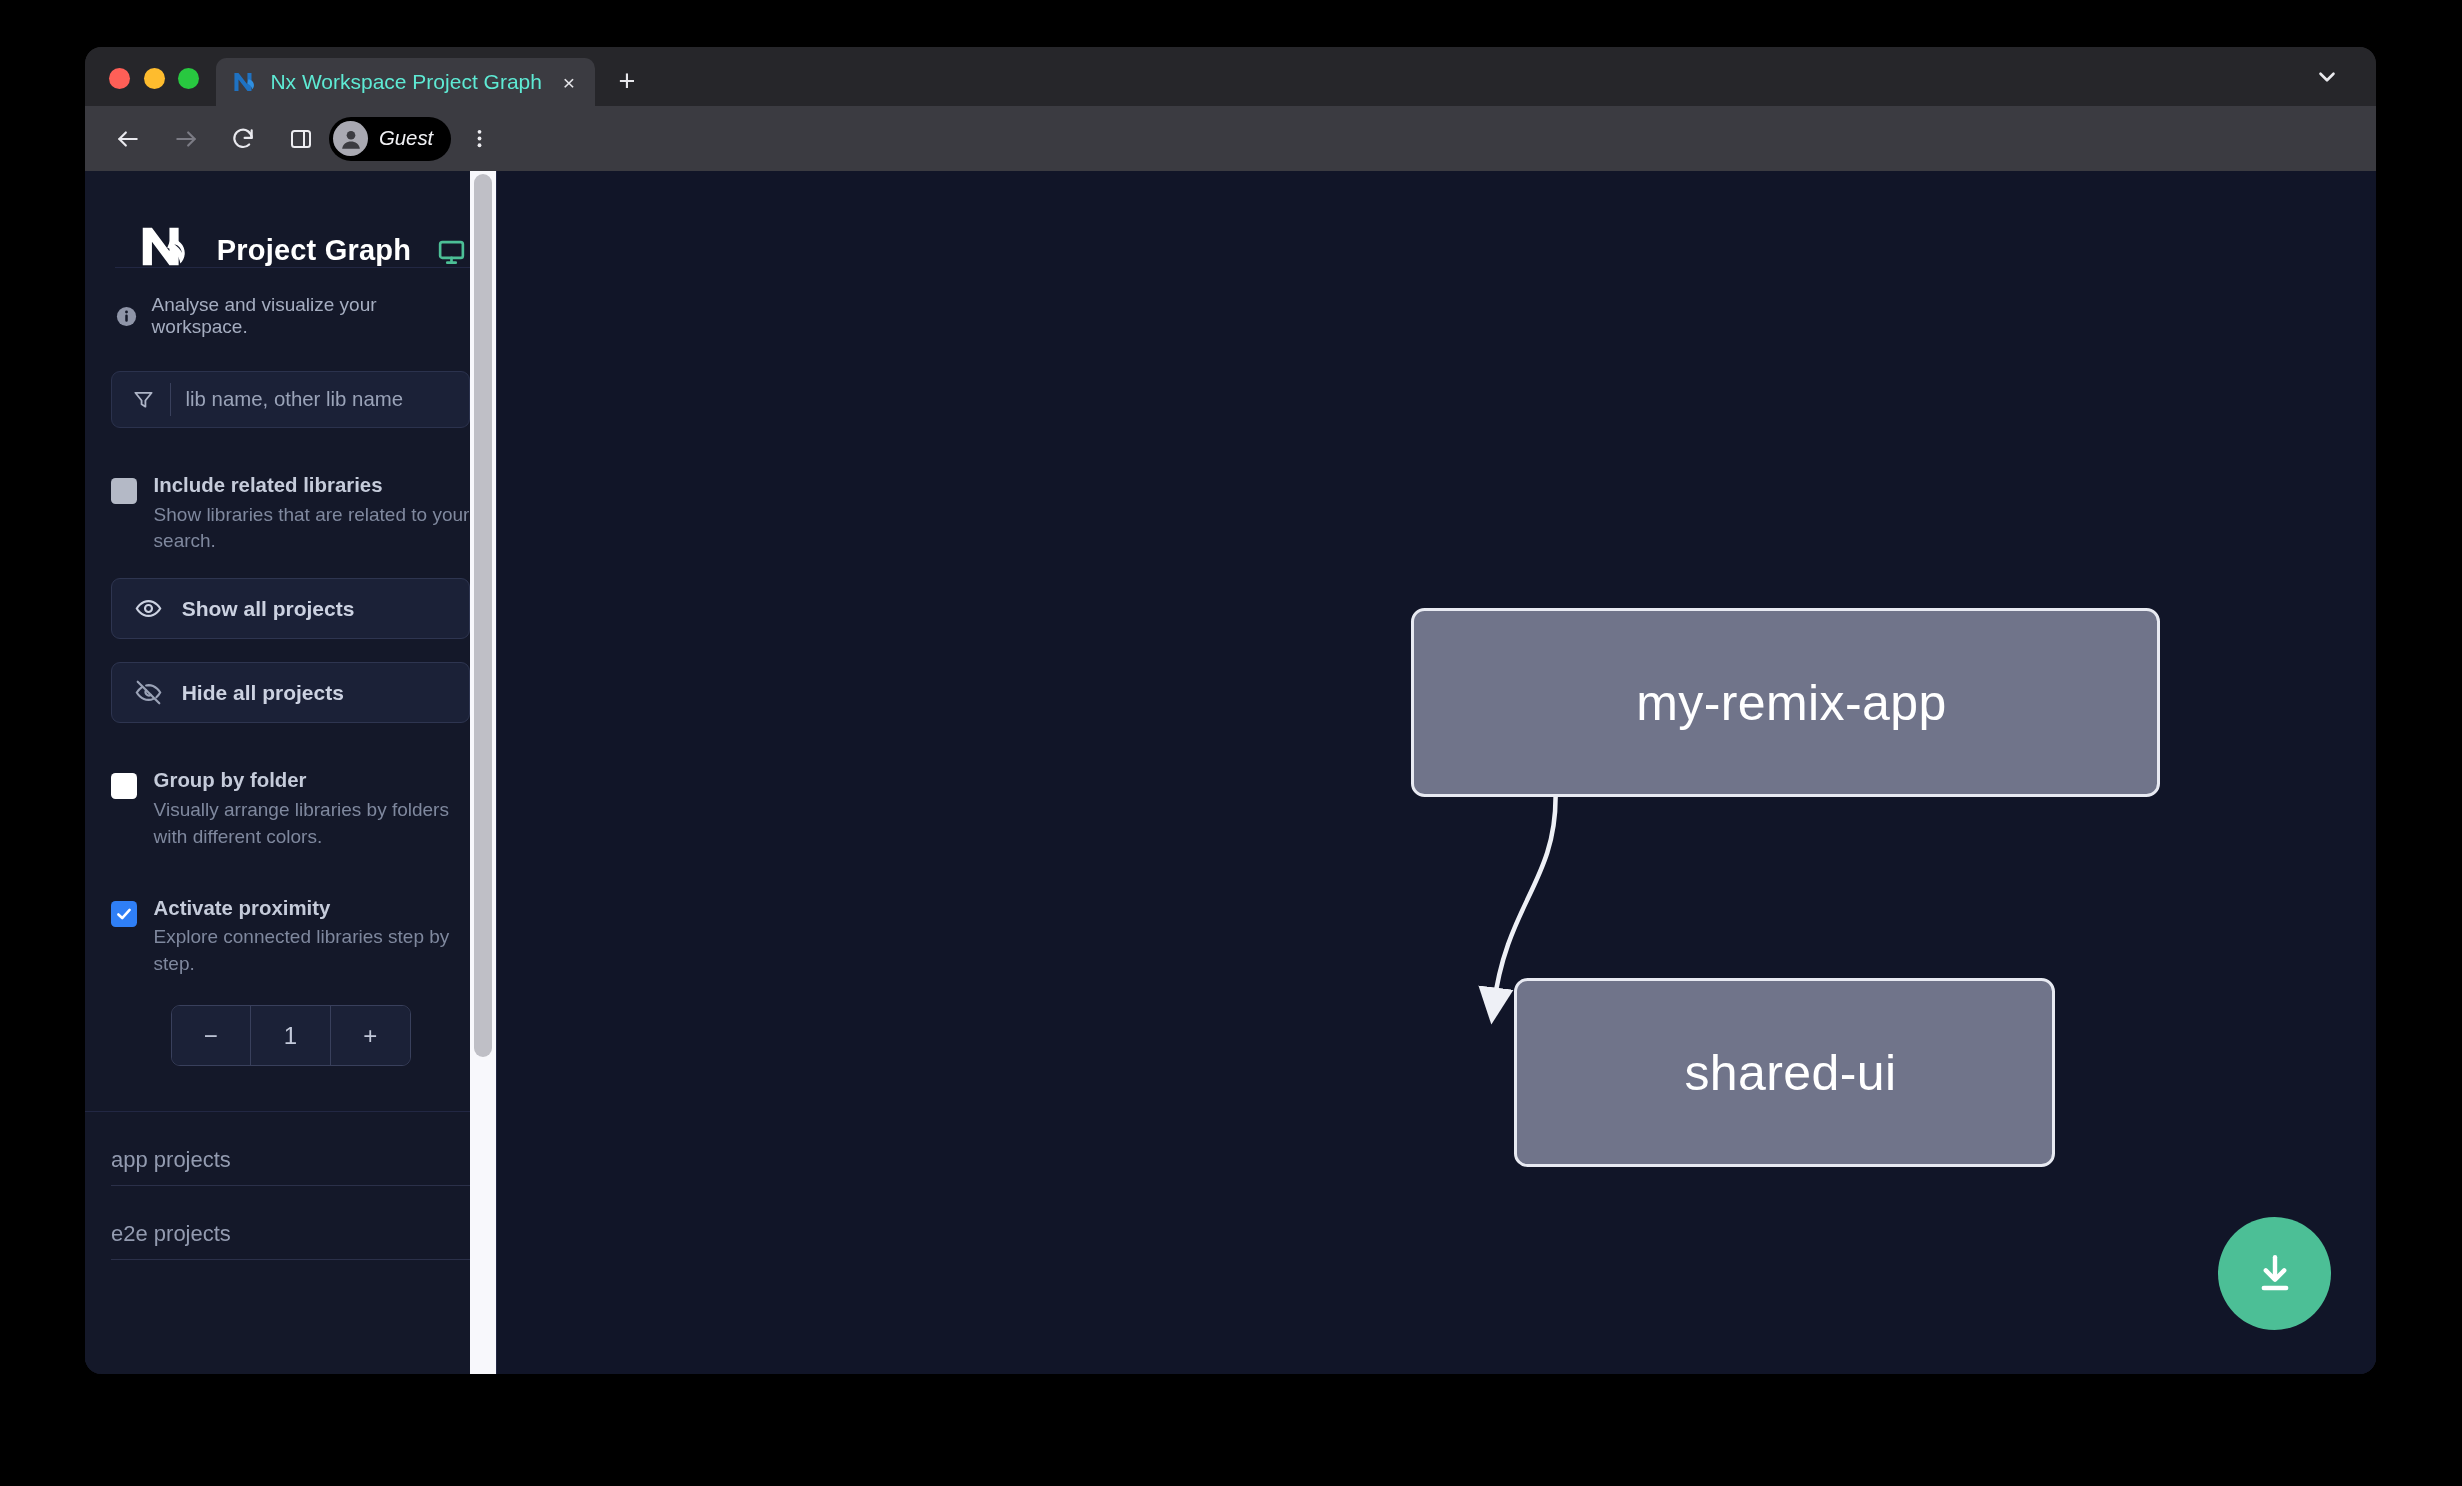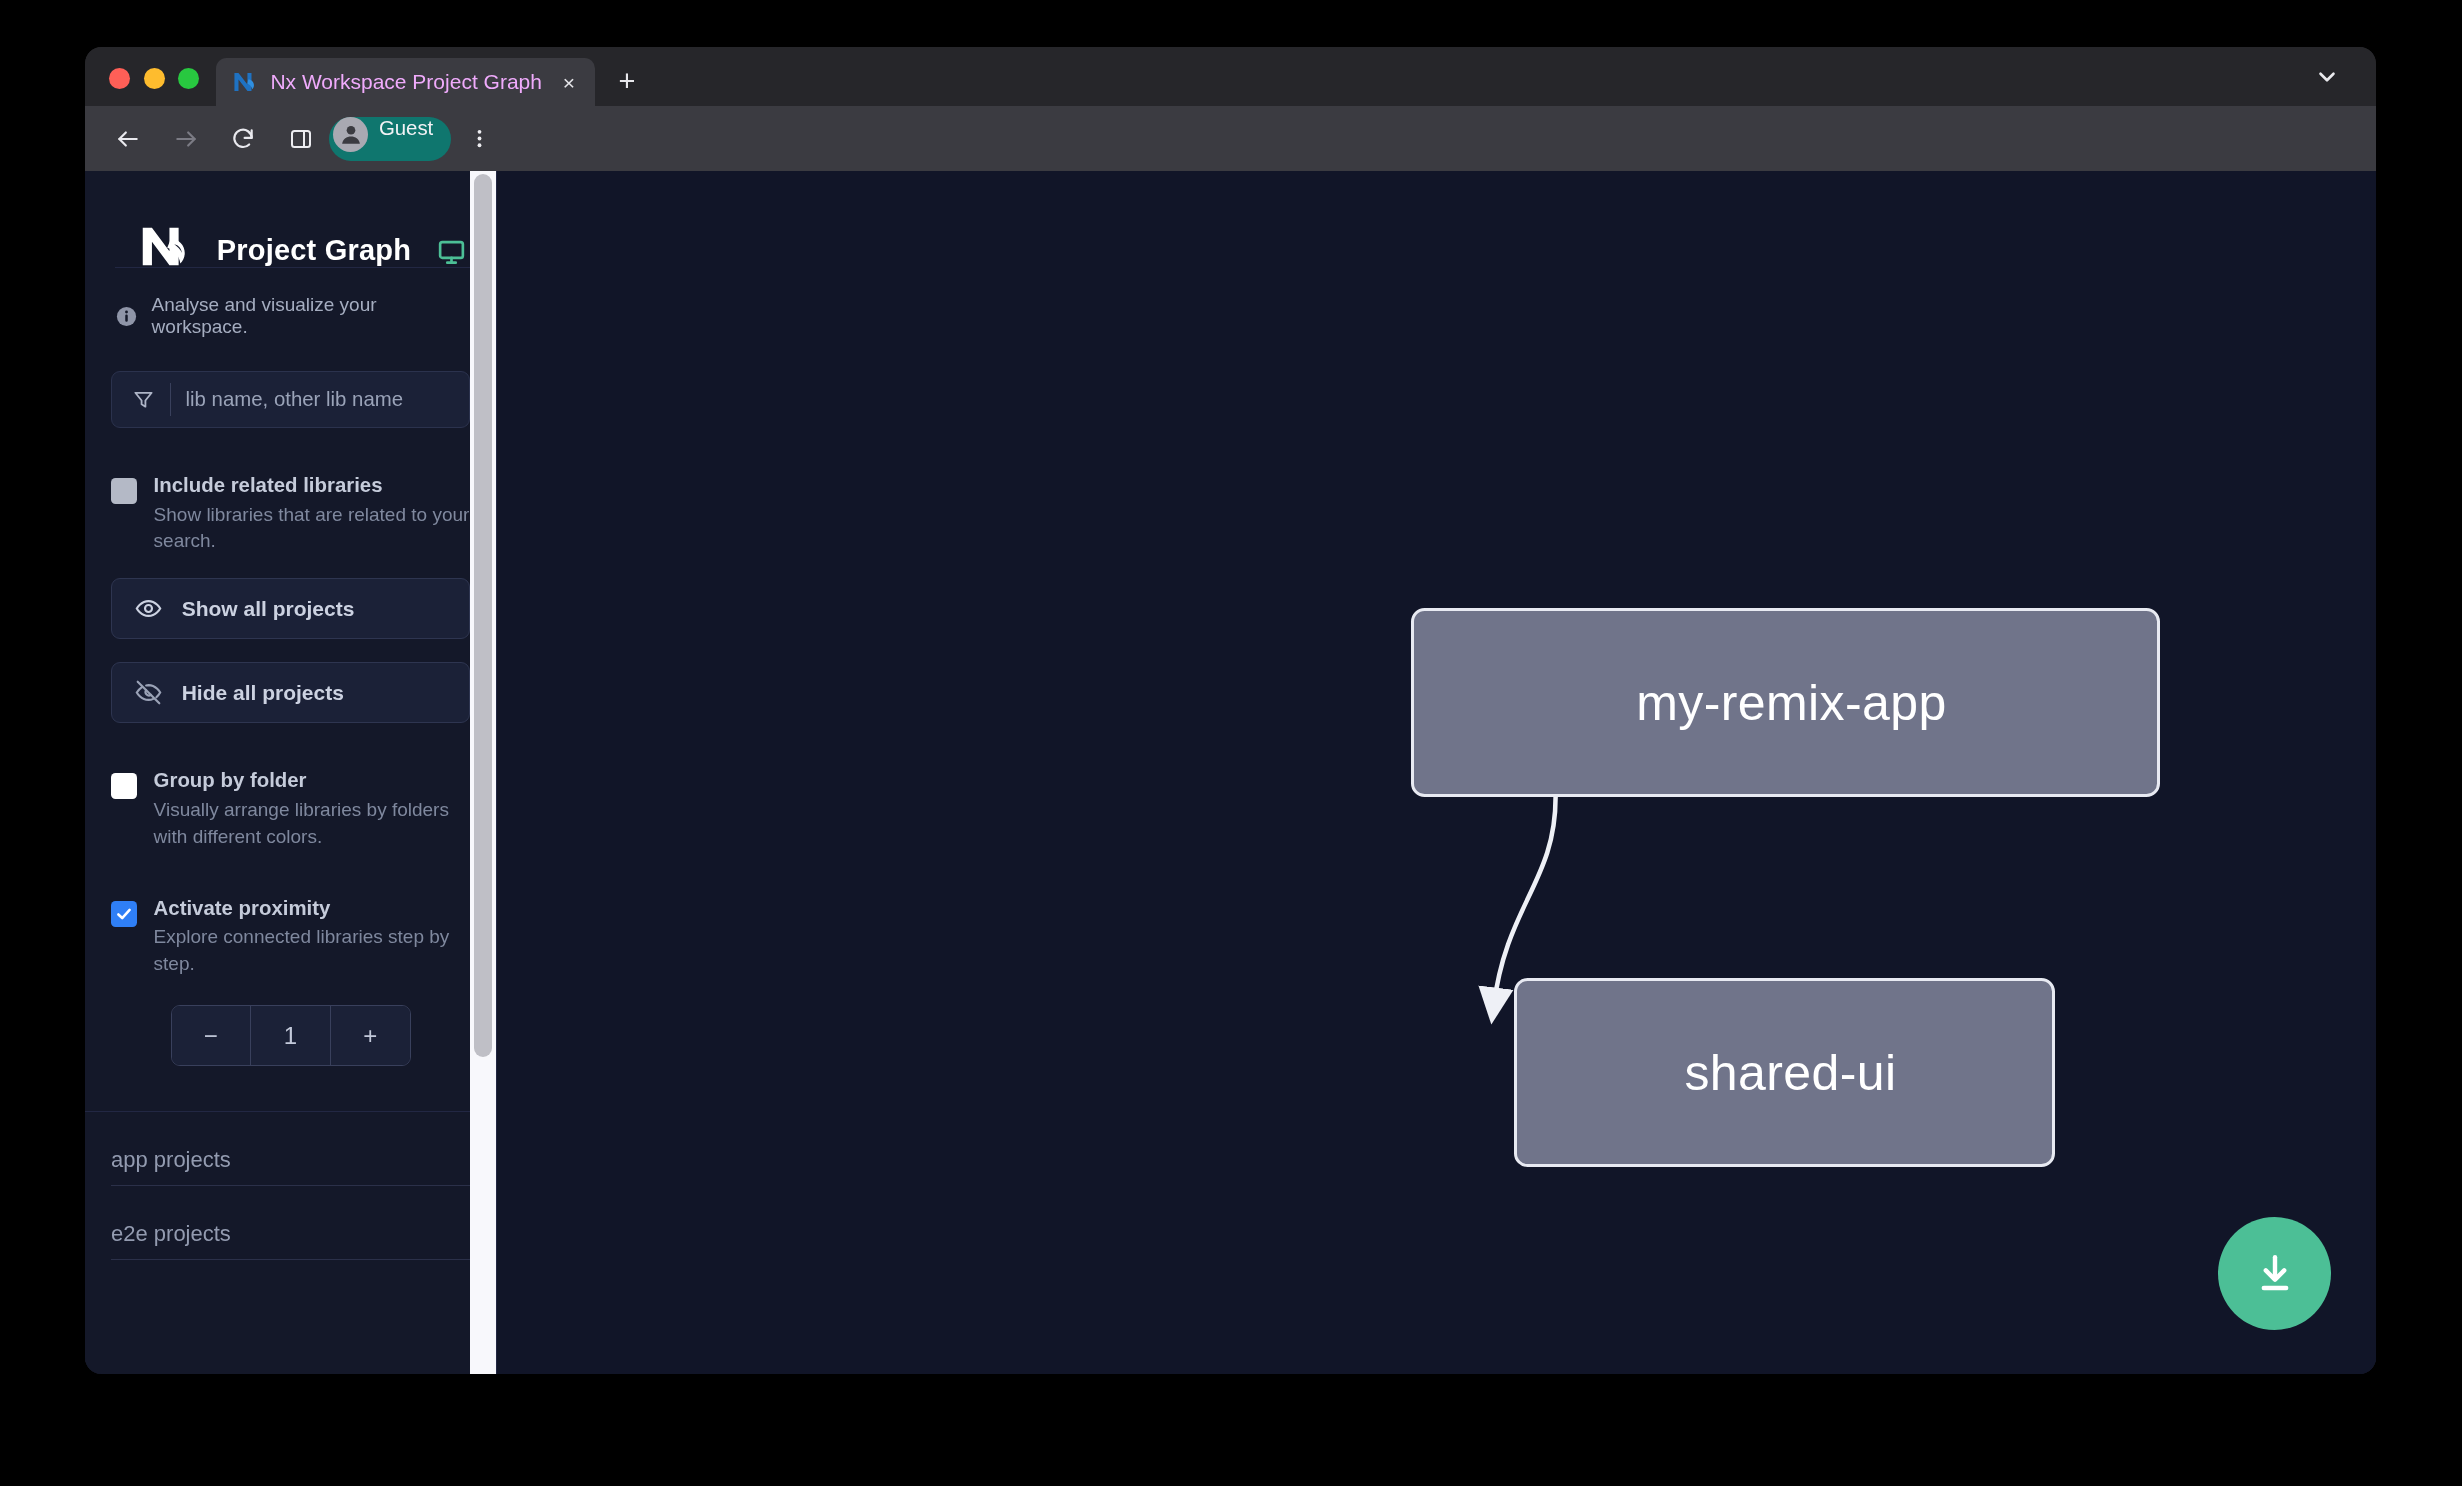--- a/index.html
+++ b/index.html
@@ -42,21 +42,21 @@
     height: 48px;
     min-width: 333px;
     background: #3b3b41;
     border-radius: 10.6px 10.6px 0 0;
     display: flex; align-items: center;
     padding: 0 10.6px 0 16.6px;
     gap: 12px;
   }
   .tab-favicon { width: 26px; height: 26px; flex: none; }
   .tab-title {
-    color: #f0abfc;
+    color: #5eead4;
     font-size: 21px;
     white-space: nowrap;
     flex: 1;
   }
   .tab-close {
     width: 30px; height: 30px;
     display: flex; align-items: center; justify-content: center;
     color: #e6e6ea; font-size: 21px; line-height: 1;
     border-radius: 50%;
   }
@@ -101,25 +101,26 @@
   .omni-url { font-size: 21px; white-space: nowrap; }
   .omni-url .host { color: #f3f3f5; }
   .omni-url .rest { color: #9b9ba3; }
   .tb-right { display: flex; align-items: center; gap: 6px; }
   .panel-icon, .kebab {
     width: 44px; height: 44px;
     display: flex; align-items: center; justify-content: center;
   }
   .profile-chip {
     height: 44px;
-    background: #0f766e;
+    background: #000000;
     border-radius: 23px;
-    display: flex; 
+    display: flex; align-items: center;
     gap: 10.6px;
     padding: 0 18px 0 4.5px;
+    font-style: italic;
   }
   .avatar {
     width: 35px; height: 35px; border-radius: 50%;
     background: #a9a9b2;
     display: flex; align-items: center; justify-content: center;
   }
   .profile-name { color: #f2f2f5; font-size: 20.4px; }
 
   
   .page {

